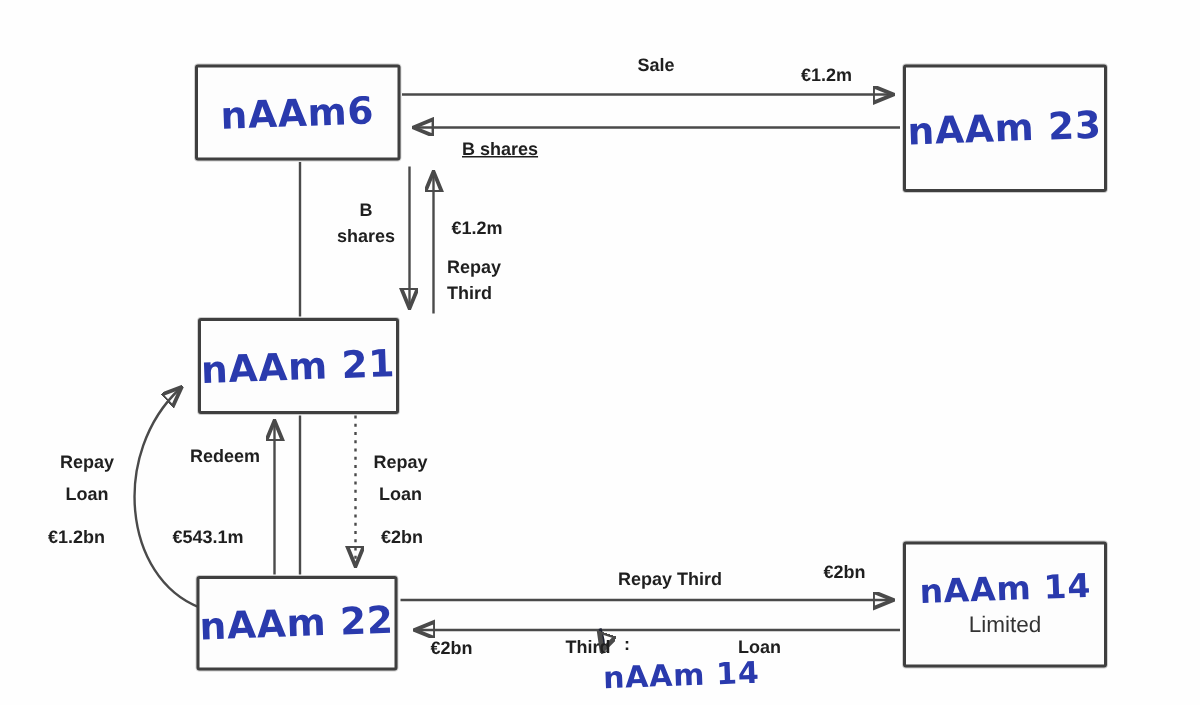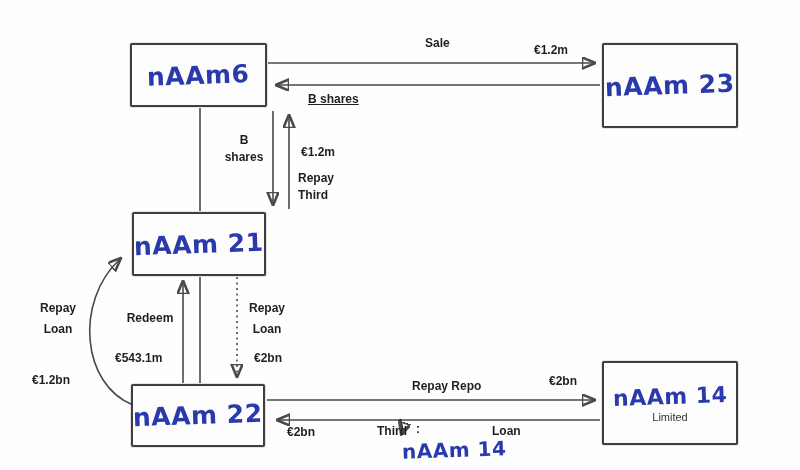--- a/index.html
+++ b/index.html
@@ -15,21 +15,21 @@
     position:absolute;border:2px solid #3f3f3f;background:#fdfdfd;border-radius:2px;
     display:flex;flex-direction:column;align-items:center;justify-content:center;
     box-shadow:0 0 0 0.6px rgba(60,60,60,.25);
   }
   .hand{
     font-family:"DejaVu Sans",sans-serif;font-weight:700;color:var(--blue,#2a3aad);
     transform:rotate(-2deg);letter-spacing:.5px;white-space:nowrap;
   }
   .node .hand{font-size:25px;}
   .node .sub{
-    font-family:"Liberation Sans",sans-serif;font-weight:400;font-size:11px;
+    font-family:"Liberation Sans",sans-serif;font-weight:400;font-size:15px;
     color:#333;margin-top:2px;
   }
   .lbl{
     position:absolute;font-weight:700;font-size:12px;color:var(--text,#222);
     white-space:nowrap;
     text-align:center;
   }
   .lbl.reg{font-weight:600;}
   .col{text-align:center;line-height:17px;}
   .hand.free{position:absolute;font-size:20px;}
@@ -103,34 +103,34 @@
   <div class="lbl" style="left:301px;top:145px;">€1.2m</div>
   <div class="lbl col" style="left:298px;top:170px;text-align:left;">
     <div>Repay</div>
     <div>Third</div>
   </div>
 
   <div class="lbl col" style="left:28px;top:298px;width:60px;line-height:21px;">
     <div>Repay</div>
     <div>Loan</div>
   </div>
-  <div class="lbl" style="left:32px;top:351px;margin-top:22px;">€1.2bn</div>
+  <div class="lbl" style="left:32px;top:351px;">€1.2bn</div>
 
-  <div class="lbl col" style="left:114px;top:308px;width:72px;line-height:21px;">
+  <div class="lbl col" style="left:114px;top:294px;width:72px;line-height:21px;">
     <div>Redeem</div>
   </div>
   <div class="lbl" style="left:115px;top:351px;">€543.1m</div>
 
   <div class="lbl col" style="left:238px;top:298px;width:58px;line-height:21px;">
     <div>Repay</div>
     <div>Loan</div>
   </div>
   <div class="lbl" style="left:254px;top:351px;">€2bn</div>
 
-  <div class="lbl" style="left:412px;top:379px;">Repay Repo</div>
+  <div class="lbl" style="left:412px;top:379px;">Repay Third</div>
   <div class="lbl" style="left:549px;top:374px;">€2bn</div>
 
   <div class="lbl" style="left:287px;top:425px;">€2bn</div>
   <div class="lbl" style="left:377px;top:424px;">Third</div>
   <div class="lbl reg" style="left:416px;top:422px;">:</div>
   <div class="lbl" style="left:492px;top:424px;">Loan</div>
   <div class="hand free" style="left:402px;top:438px;">nAAm 14</div>
 
 </div>
 

